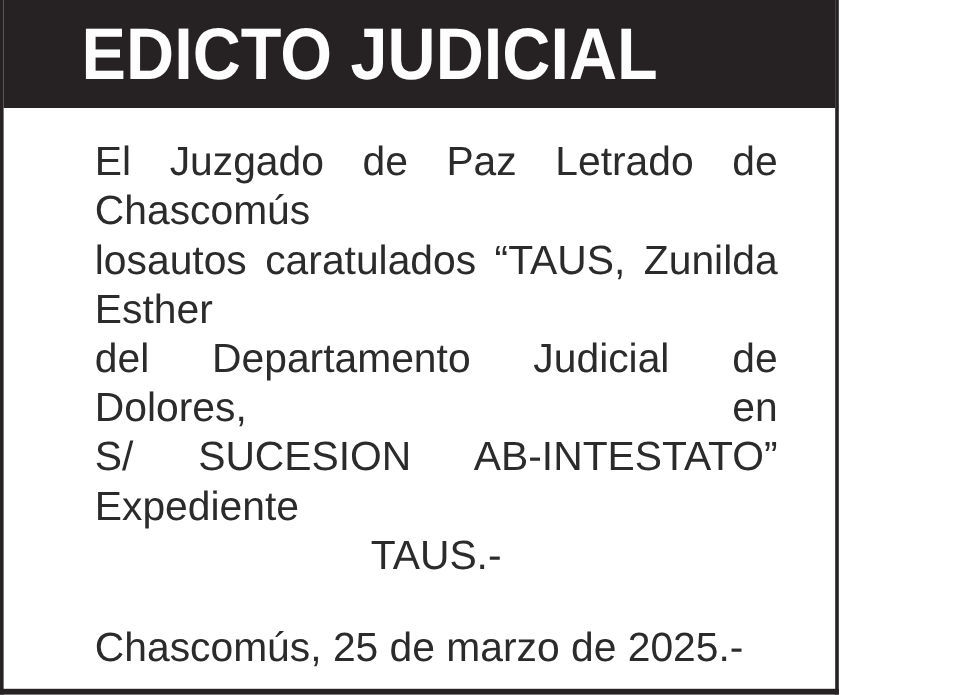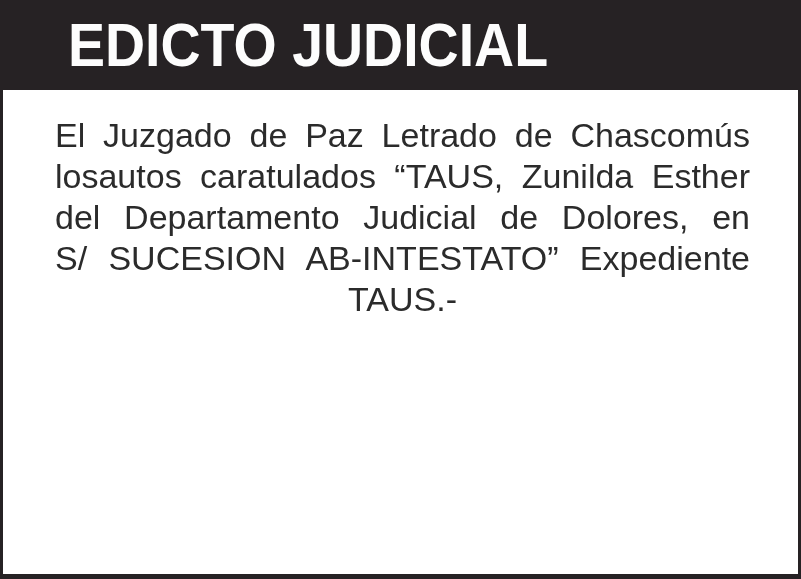--- a/index.html
+++ b/index.html
@@ -2,21 +2,21 @@
 <html style="--ink: #262224; --paper: #ffffff;"><head>
 <meta charset="utf-8">
 <style>
   html, body {
     margin: 0;
     padding: 0;
     background: #ffffff;
   }
   .notice {
     position: relative;
-    width: 801px;
+    width: 699px;
     height: 579px;
     box-sizing: border-box;
     background: var(--paper, #ffffff);
     border-left: 3px solid var(--ink, #262224);
     border-right: 3px solid var(--ink, #262224);
     border-bottom: 5px solid var(--ink, #262224);
     overflow: hidden;
     font-family: "Liberation Sans", sans-serif;
   }
   .header-bar {
@@ -30,21 +30,21 @@
     margin-left: 68px;
     color: #fdfdfd;
     font-weight: bold;
     font-size: 61px;
     line-height: 90px;
     transform: scaleX(0.91);
     transform-origin: 0 50%;
     white-space: nowrap;
   }
   .body-text {
-    padding: 25px 48px 0 52px;
+    padding: 25px 48px 0 76px;
     font-size: 34px;
     line-height: 41px;
     color: #2b2b2b;
   }
   .line {
     width: 100%;
   }
   .line.just {
     text-align: justify;
     text-align-last: justify;
@@ -63,14 +63,15 @@
 <div class="notice">
   <div class="header-bar">
     <span class="title">EDICTO JUDICIAL</span>
   </div>
   <div class="body-text">
     <div class="line just">El Juzgado de Paz Letrado de Chascomús</div>
     <div class="line just">losautos caratulados “TAUS, Zunilda Esther</div>
     <div class="line just">del Departamento Judicial de Dolores, en</div>
     <div class="line just">S/ SUCESION AB-INTESTATO” Expediente</div>
     <div class="line left">TAUS.-</div>
+    <div class="line date">Chascomús, 25 de marzo de 2025.-</div>
   </div>
 </div>
 
 </body></html>

